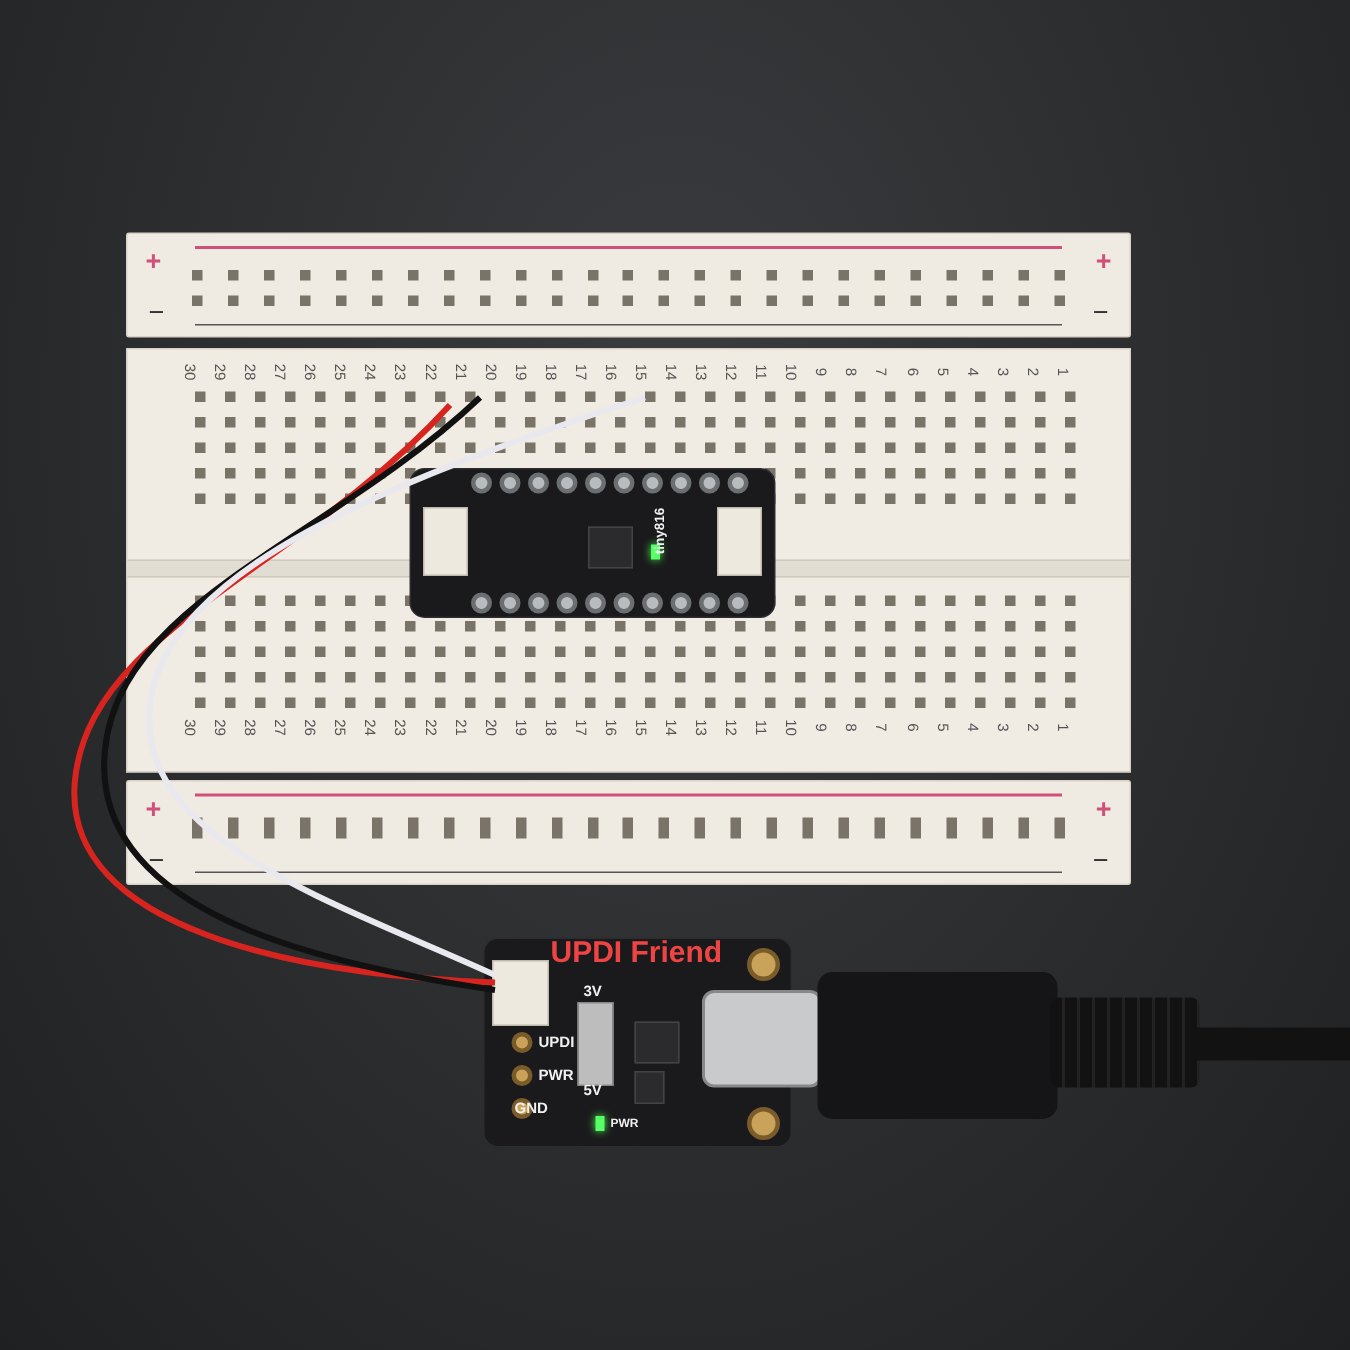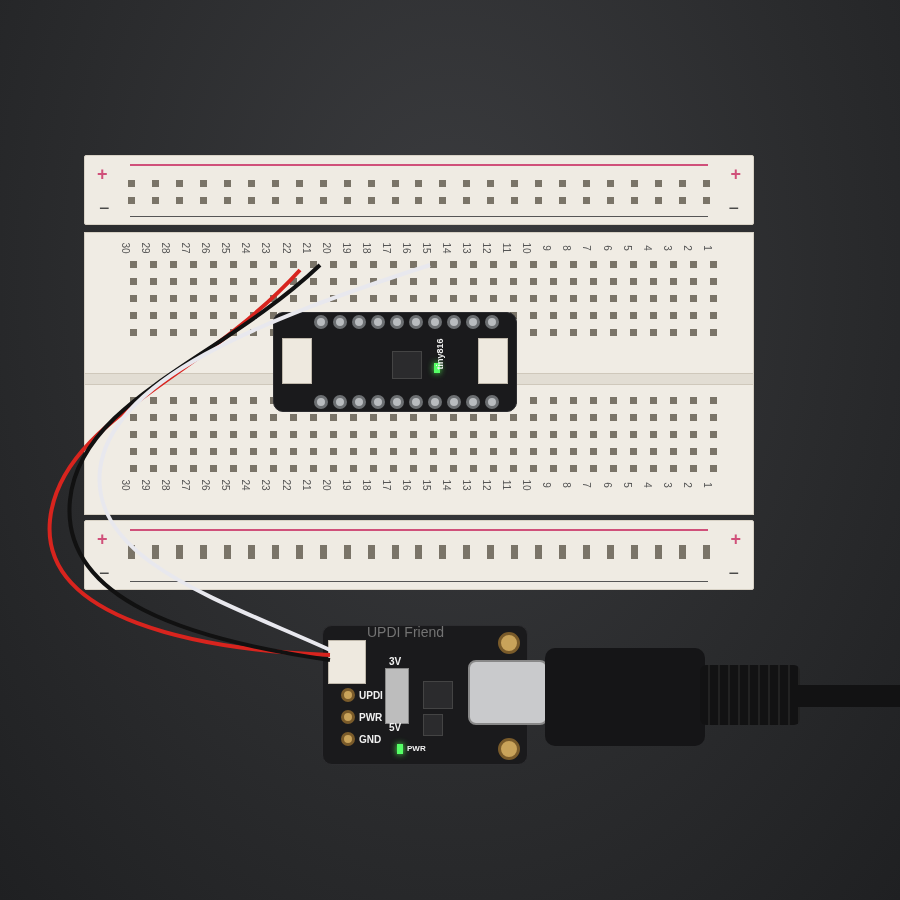--- a/index.html
+++ b/index.html
@@ -20,21 +20,21 @@
 .numrow{display:flex;justify-content:space-between;padding:0 18px 0 10px;font-size:10px;color:#555;height:14px}
 .numrow span{width:18px;text-align:center;transform:rotate(90deg)}
 .grid{display:grid;grid-template-columns:repeat(30,1fr);row-gap:10px;margin:6px 10px 0 18px}
 .trench{position:absolute;left:0;right:0;top:140px;height:12px;background:#e2ddd3;border-top:1px solid #cfc8bb;border-bottom:1px solid #cfc8bb}
 .pcb{position:absolute;background:#1a1a1c;border-radius:10px;border:1px solid #2d2d30}
 .tiny{left:273px;top:312px;width:244px;height:100px}
 .pin{position:absolute;width:14px;height:14px;border-radius:50%;background:#b9bcbf;border:3px solid #6c6f72}
 .jst{position:absolute;background:#eee9df;border:1px solid #bfb8ab}
 .chip{position:absolute;background:#2b2b2d;border:1px solid #444}
 .updi{left:322px;top:625px;width:206px;height:140px}
-.updi .title{position:absolute;left:44px;top:-2px;color:#737373;font-weight:normal;font-size:14px}
+.updi .title{position:absolute;left:44px;top:-2px;color:#ef4444;font-weight:bold;font-size:20px}
 .lbl{position:absolute;color:#f0f0f0;font-weight:bold;font-size:10px}
 .gold{position:absolute;border-radius:50%;background:#c9a35a;border:3px solid #7a5b2a}
 .usbc{position:absolute;left:468px;top:660px;width:80px;height:65px;background:#c9cacc;border-radius:8px;border:2px solid #888}
 .plug{position:absolute;left:545px;top:648px;width:160px;height:98px;background:#151517;border-radius:10px}
 .relief{position:absolute;left:700px;top:665px;width:100px;height:60px;background:repeating-linear-gradient(90deg,#121213 0 8px,#222 8px 10px);border-radius:6px}
 .cable{position:absolute;left:795px;top:685px;width:110px;height:22px;background:#121213}
 .led{position:absolute;width:6px;height:10px;background:#55ff66;box-shadow:0 0 6px #5f5}
 svg.wires{position:absolute;left:0;top:0;pointer-events:none}
 </style>
 </head>
@@ -573,21 +573,21 @@
     </div>
 
   <div class="pcb updi">
     <span class="title">UPDI Friend</span>
     <div class="jst" style="left:5px;top:14px;width:38px;height:44px"></div>
     <div class="gold" style="left:18px;top:62px;width:14px;height:14px"></div>
     <div class="gold" style="left:18px;top:84px;width:14px;height:14px"></div>
     <div class="gold" style="left:18px;top:106px;width:14px;height:14px"></div>
     <span class="lbl" style="left:36px;top:64px">UPDI</span>
     <span class="lbl" style="left:36px;top:86px">PWR</span>
-    <span class="lbl" style="left:36px;top:108px">GND</span>
+    <span class="lbl" style="left:20px;top:108px">GND</span>
     <div style="position:absolute;left:62px;top:42px;width:24px;height:56px;background:#bdbdbd;border:1px solid #888"></div>
     <span class="lbl" style="left:66px;top:30px">3V</span>
     <span class="lbl" style="left:66px;top:96px">5V</span>
     <div class="led" style="left:74px;top:118px"></div>
     <span class="lbl" style="left:84px;top:118px;font-size:8px">PWR</span>
     <div class="chip" style="left:100px;top:55px;width:30px;height:28px"></div>
     <div class="chip" style="left:100px;top:88px;width:20px;height:22px"></div>
     <div class="gold" style="left:175px;top:6px;width:22px;height:22px"></div>
     <div class="gold" style="left:175px;top:112px;width:22px;height:22px"></div>
   </div>

